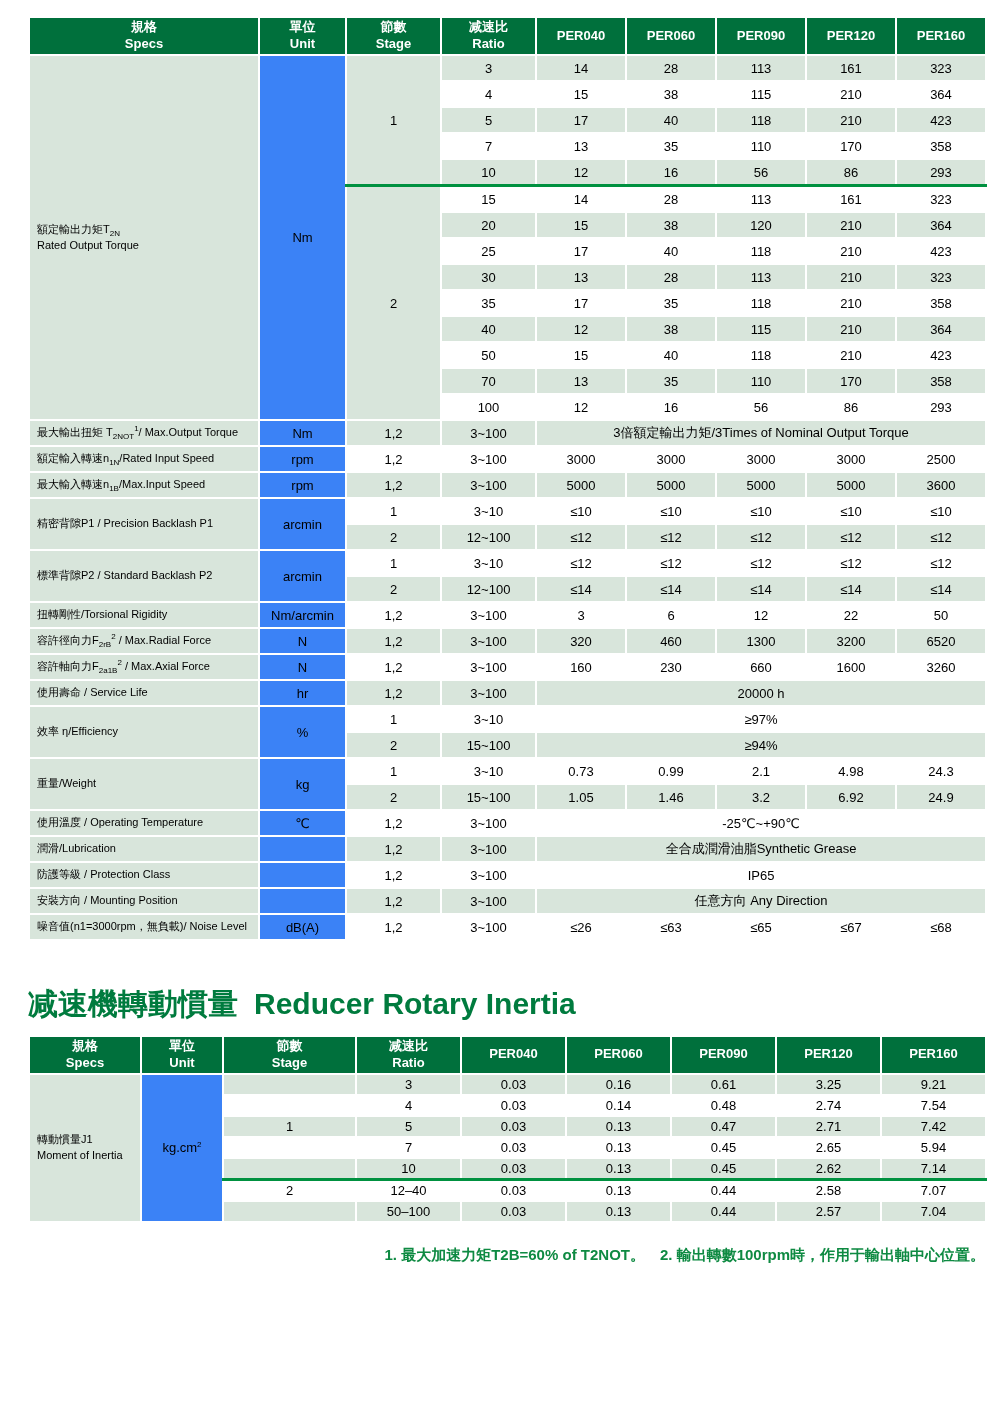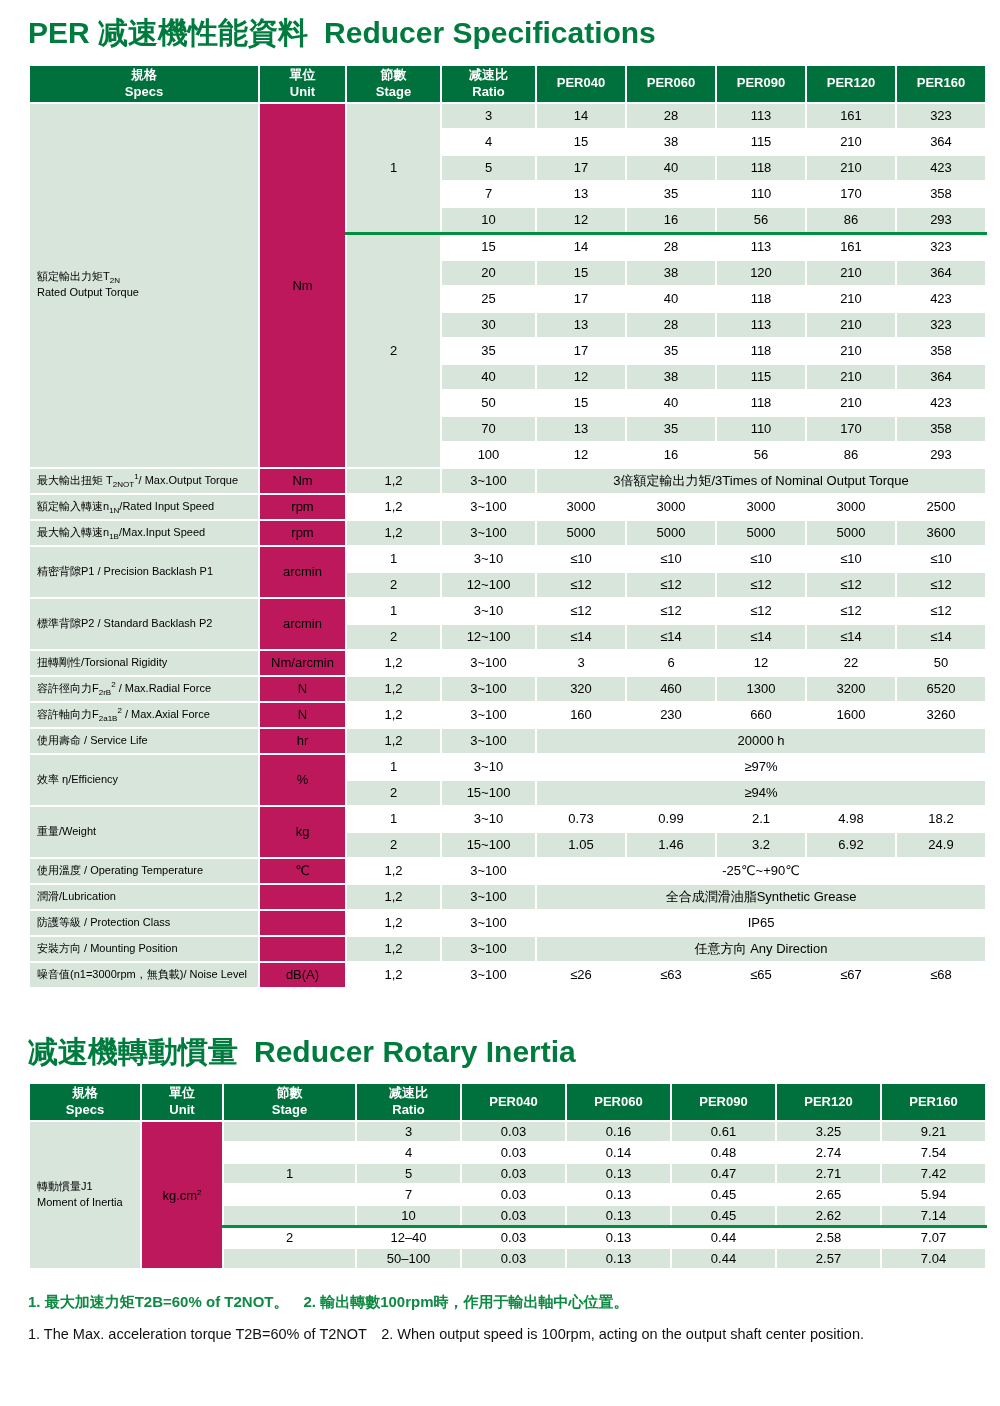--- a/index.html
+++ b/index.html
@@ -41,46 +41,45 @@
   .rg td{background:#D8E5DB;}
   .rw td{background:#fff;}
   td.lab{
     background:#D8E5DB;
     text-align:left;
     padding-left:7px;
     padding-right:3px;
     font-size:11px;
     line-height:1.45;
   }
-  td.unit{background:#be185d;font-size:13px;}
+  td.unit{background:#3b82f6;font-size:13px;}
   td.stagem{background:#D8E5DB;}
   td.dv{border-top:3px solid #009140;}
   sub{font-size:8px;line-height:0;}
   sup{font-size:8px;line-height:0;}
   .notes{margin-top:20px;}
-  .notes p{margin:0;}
+  .notes p{margin:0;text-align:right;}
   .note-zh{
     color:#0E8A42;
     font-size:15px;
     font-weight:bold;
     line-height:1.62;
   }
   .note-en{
     color:#111;
     font-size:14.5px;
     line-height:1.55;
   }
   .note-en.first{margin-top:9px;}
 </style>
 </head>
 <body>
 
 <div class="page">
 
-  <h1 class="title"><span>PER 减速機性能資料</span><span class="en">Reducer Specifications</span></h1>
 
   <table id="spec-table" class="t1">
       <colgroup>
         <col style="width: 230px;">
         <col style="width: 87px;">
         <col style="width: 95px;">
         <col style="width: 95px;">
         <col style="width: 90px;">
         <col style="width: 90px;">
         <col style="width: 90px;">
@@ -340,21 +339,21 @@
         </tr>
         <tr class="rw">
           <td class="lab" rowspan="2">重量/Weight</td>
           <td class="unit" rowspan="2">kg</td>
           <td class="stage">1</td>
           <td class="ratio">3~10</td>
           <td class="val">0.73</td>
           <td class="val">0.99</td>
           <td class="val">2.1</td>
           <td class="val">4.98</td>
-          <td class="val">18.2</td>
+          <td class="val">24.3</td>
         </tr>
         <tr class="rg">
           <td class="stage">2</td>
           <td class="ratio">15~100</td>
           <td class="val">1.05</td>
           <td class="val">1.46</td>
           <td class="val">3.2</td>
           <td class="val">6.92</td>
           <td class="val">24.9</td>
         </tr>
@@ -491,16 +490,15 @@
           <td class="val">0.13</td>
           <td class="val">0.44</td>
           <td class="val">2.57</td>
           <td class="val">7.04</td>
         </tr>
       </tbody>
     </table>
 
   <div class="notes">
     <p class="note-zh">1. 最大加速力矩T2B=60% of T2NOT。　2. 輸出轉數100rpm時，作用于輸出軸中心位置。</p>
-    <p class="note-en first">1. The Max. acceleration torque T2B=60% of T2NOT　2. When output speed is 100rpm, acting on the output shaft center position.</p>
   </div>
 
 </div>
 
 </body></html>

